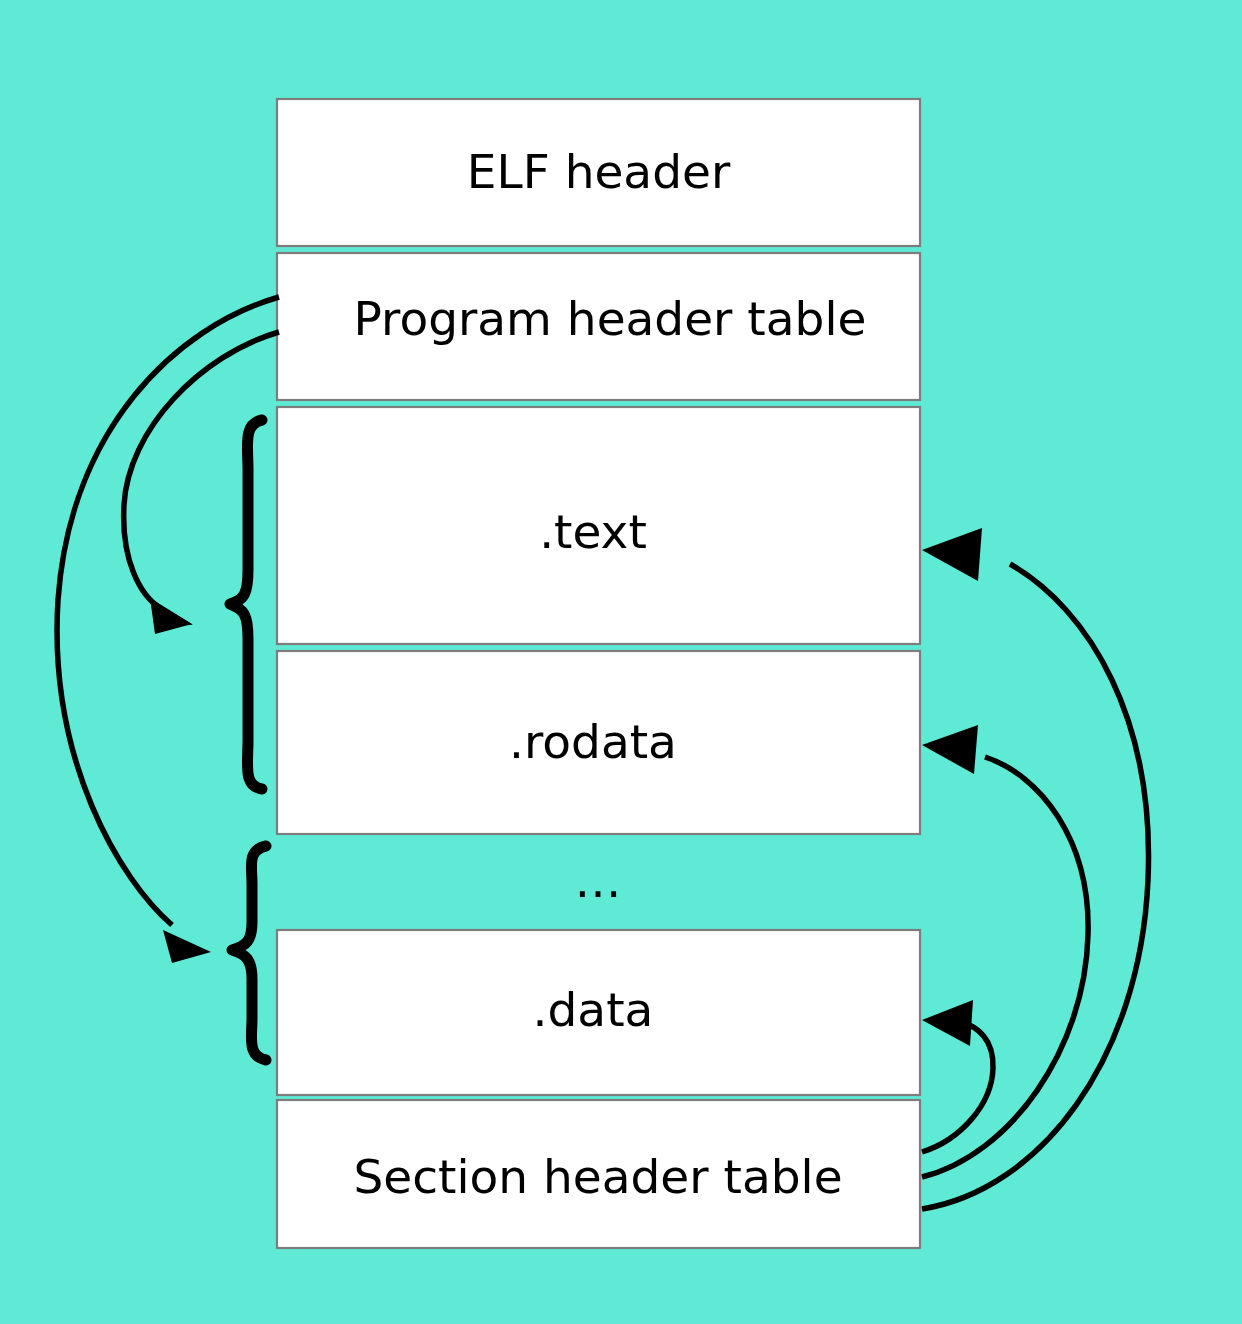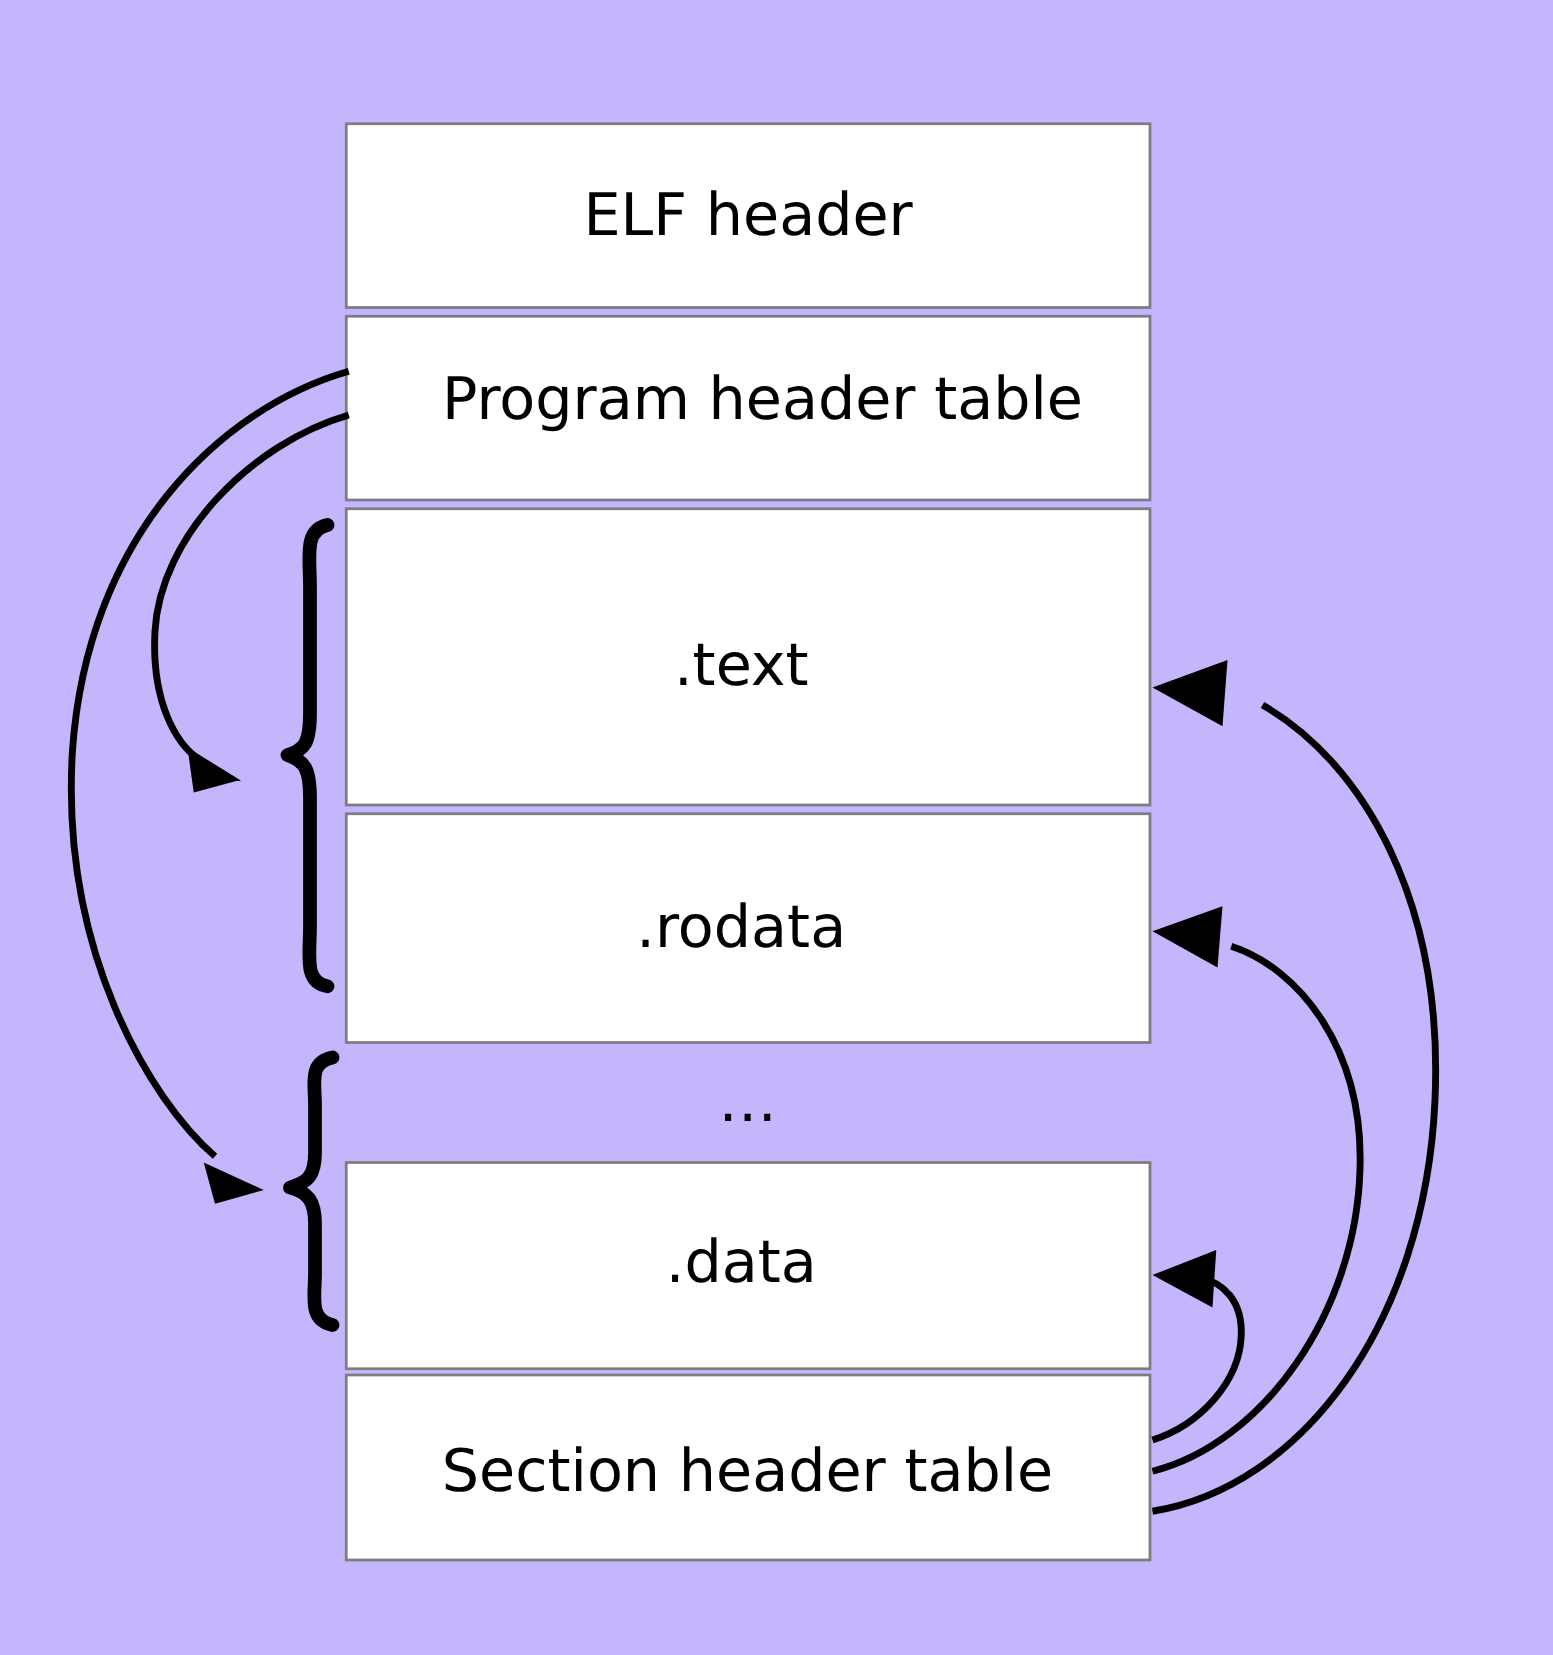--- a/index.html
+++ b/index.html
@@ -4,21 +4,21 @@
 <style>
   html, body {
     margin: 0;
     padding: 0;
     background: #ffffff;
   }
   #diagram-root {
     position: relative;
     width: 1242px;
     height: 1324px;
-    background: #c4b5fd;
+    background: #5eead4;
     font-family: "DejaVu Sans", "Liberation Sans", sans-serif;
     overflow: hidden;
   }
   svg.layer {
     position: absolute;
     left: 0;
     top: 0;
     width: 1242px;
     height: 1324px;
   }

